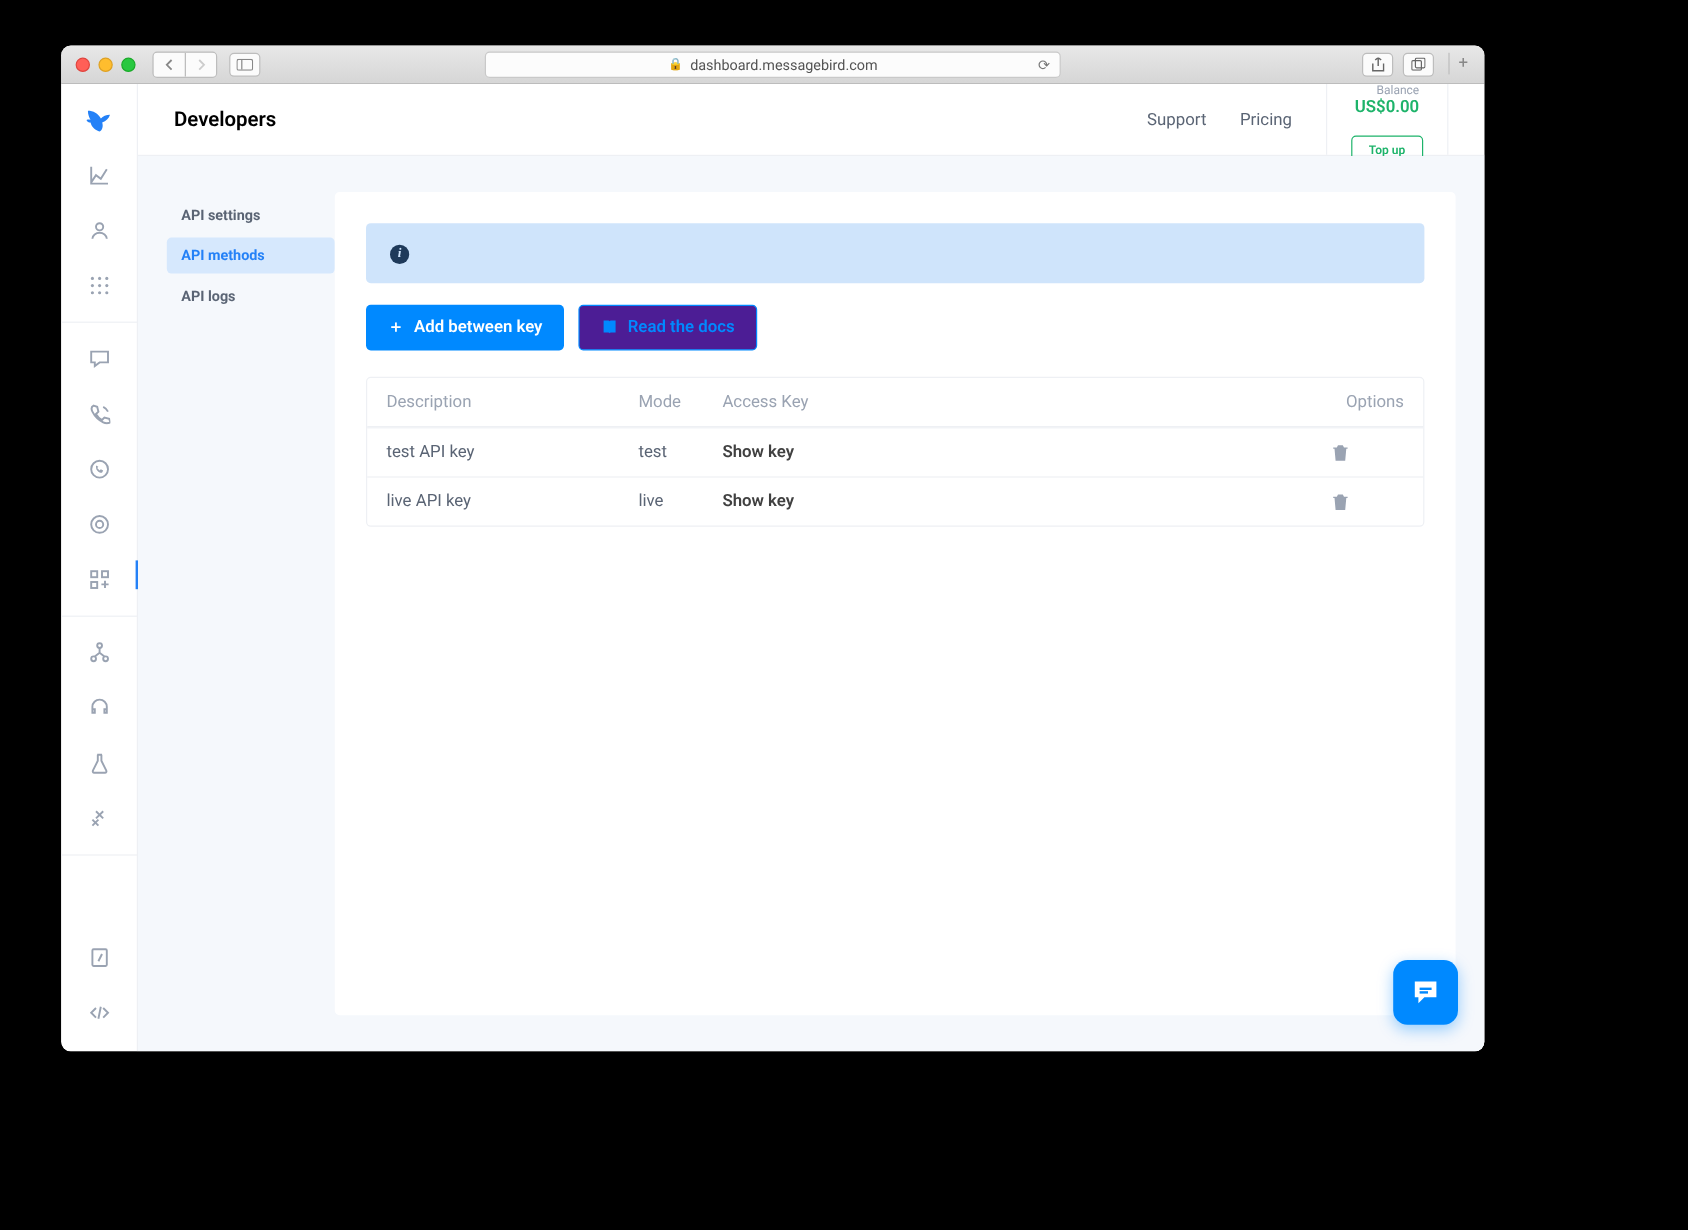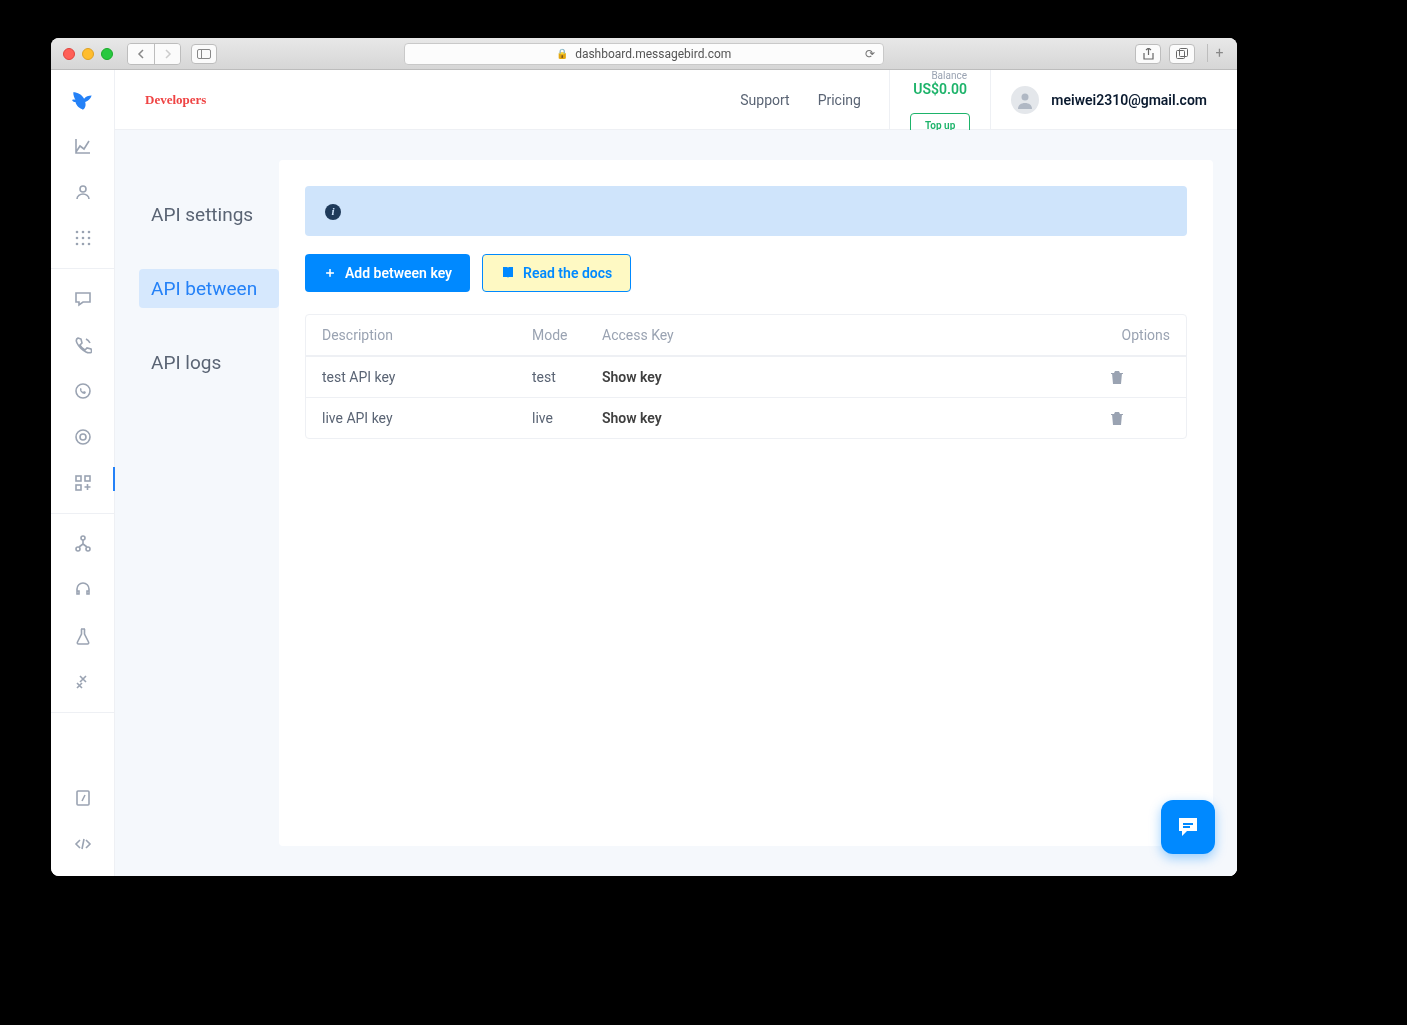--- a/index.html
+++ b/index.html
@@ -26,43 +26,43 @@
 .left-rail { width: 64px; border-right: 1px solid #eef0f4; display: flex; flex-direction: column; align-items: center; padding-top: 18px; padding-bottom: 20px; }
 .logo-bird { color: #2481f7; margin-bottom: 20px; }
 .rail-group { display: flex; flex-direction: column; align-items: center; gap: 22px; width: 100%; }
 .rail-sep { height: 1px; background: #eef0f4; width: 64px; margin: 18px 0; }
 .rail-icon { width: 24px; height: 24px; color: #9aa3b2; display: flex; align-items: center; justify-content: center; cursor: pointer; }
 .rail-active-bar { position: relative; }
 .rail-active-bar::after { content: ''; position: absolute; right: -20px; top: -4px; width: 2px; height: 24px; background: #2481f7; }
 
 .main-col { flex: 1; display: flex; flex-direction: column; }
 .header { height: 60px; display: flex; align-items: center; padding: 0 30px; border-bottom: 1px solid #eef0f4; }
-.page-title { font-size: 13px; font-weight: 600; color: #ef4444; font-family: Liberation Serif, serif; }
+.page-title { font-size: 17px; font-weight: 600; color: #000000; }
 .hdr-spacer { flex: 1; }
 .hdr-link { font-size: 14px; color: #5a6474; margin-right: 28px; cursor: pointer; text-align: right; }
 .balance-label { font-size: 10px; color: #9aa3b2; }
 .balance-amount { font-size: 14px; font-weight: 600; color: #1db36a; }
 .topup { border: 1.5px solid #1db36a; color: #1db36a; font-size: 10px; font-weight: 600; padding: 6px 14px; border-radius: 4px; cursor: pointer; }
 .balance-wrap { display:flex; align-items:center; border-left: 1px solid #eef0f4; border-right: 1px solid #eef0f4; padding: 0 20px; height:100%; gap:16px;flex-direction:column;}
 .user-block { display: flex; align-items: center; padding-left: 20px; gap: 12px; height:100%; }
 .avatar { width: 28px; height: 28px; border-radius: 50%; background: #e4e7eb; display: flex; align-items: center; justify-content: center; color: #b0b8c4; }
 .user-email { font-size: 14px; font-weight: 600; color: #0a1a2f; }
 
 .body-area { flex: 1; background: #f5f8fc; display: flex; padding: 30px 24px; overflow: hidden; }
 .subnav { width: 140px; display: flex; flex-direction: column; gap: 4px; padding-top: 4px; }
-.subnav-item { font-size: 19px; font-weight: 400; color: #5a6474; padding: 8px 12px; border-radius: 4px; cursor: pointer; margin-top: 31px; }
+.subnav-item { font-size: 12px; font-weight: 700; color: #5a6474; padding: 8px 12px; border-radius: 4px; cursor: pointer; }
 .subnav-item.active { background: #d6e8fd; color: #2481f7; }
 
 .content-panel { flex: 1; background: #fff; border-radius: 4px; padding: 26px; display: flex; flex-direction: column; }
 .info-banner { background: #cfe4fb; border-radius: 4px; padding: 16px 20px; color: #1f3a5a; font-size: 14.5px; line-height: 1.45; display: flex; gap: 8px; }
 .info-banner .info-icon { flex-shrink: 0; width: 16px; height: 16px; margin-top: 2px; border-radius: 50%; background: #1f3a5a; color: #cfe4fb; font-size: 11px; font-weight: 700; display: flex; align-items: center; justify-content: center; font-style: italic; font-family: Georgia, serif; }
 .actions { margin-top: 18px; display: flex; gap: 12px; }
 .btn { font-size: 14px; font-weight: 600; padding: 10px 18px; border-radius: 4px; cursor: pointer; display: flex; align-items: center; gap: 8px; }
 .btn-primary { background: #0089ff; color: #fff; }
-.btn-outline { background: #fef9c3; border: 1.5px solid #0089ff; color: #0089ff; }
+.btn-outline { background: #4c1d95; border: 1.5px solid #0089ff; color: #0089ff; }
 .plus-ic { font-size: 14px; font-weight: 700; }
 
 .table { margin-top: 22px; border: 1px solid #eef0f4; border-radius: 4px; }
 .table-header, .table-row { display: flex; align-items: center; padding: 12px 16px; font-size: 14px; }
 .table-header { color: #9aa3b2; border-bottom: 1px solid #eef0f4; }
 .table-row { color: #5a6474; border-top: 1px solid #eef0f4; }
 .table-row:first-of-type { border-top: none; }
 .col-desc { flex: 0 0 210px; }
 .col-mode { flex: 0 0 70px; }
 .col-key { flex: 1; }
@@ -238,35 +238,26 @@
         <div class="hdr-spacer"></div>
         <div class="hdr-link">Support</div>
         <div class="hdr-link">Pricing</div>
         <div class="balance-wrap">
           <div style="display:flex;flex-direction:column;align-items:flex-end">
             <div class="balance-label">Balance</div>
             <div class="balance-amount">US$0.00</div>
           </div>
           <div class="topup">Top up</div>
         </div>
-        <div class="user-block">
-          <div class="avatar">
-            <svg width="18" height="18" viewBox="0 0 18 18" fill="currentColor">
-                <circle cx="9" cy="6" r="3.5"></circle>
-                <path d="M2 18c0-4 3-6 7-6s7 2 7 6z"></path>
-              </svg>
-          </div>
-          <div class="user-email">meiwei2310@gmail.com</div>
-        </div>
       </div>
 
       <div class="body-area">
         <div class="subnav">
           <div class="subnav-item">API settings</div>
-          <div class="subnav-item active">API between</div>
+          <div class="subnav-item active">API methods</div>
           <div class="subnav-item">API logs</div>
         </div>
 
         <div class="content-panel">
           <div class="info-banner">
             <div class="info-icon">i</div>
           </div>
 
           <div class="actions">
             <div class="btn btn-primary">

